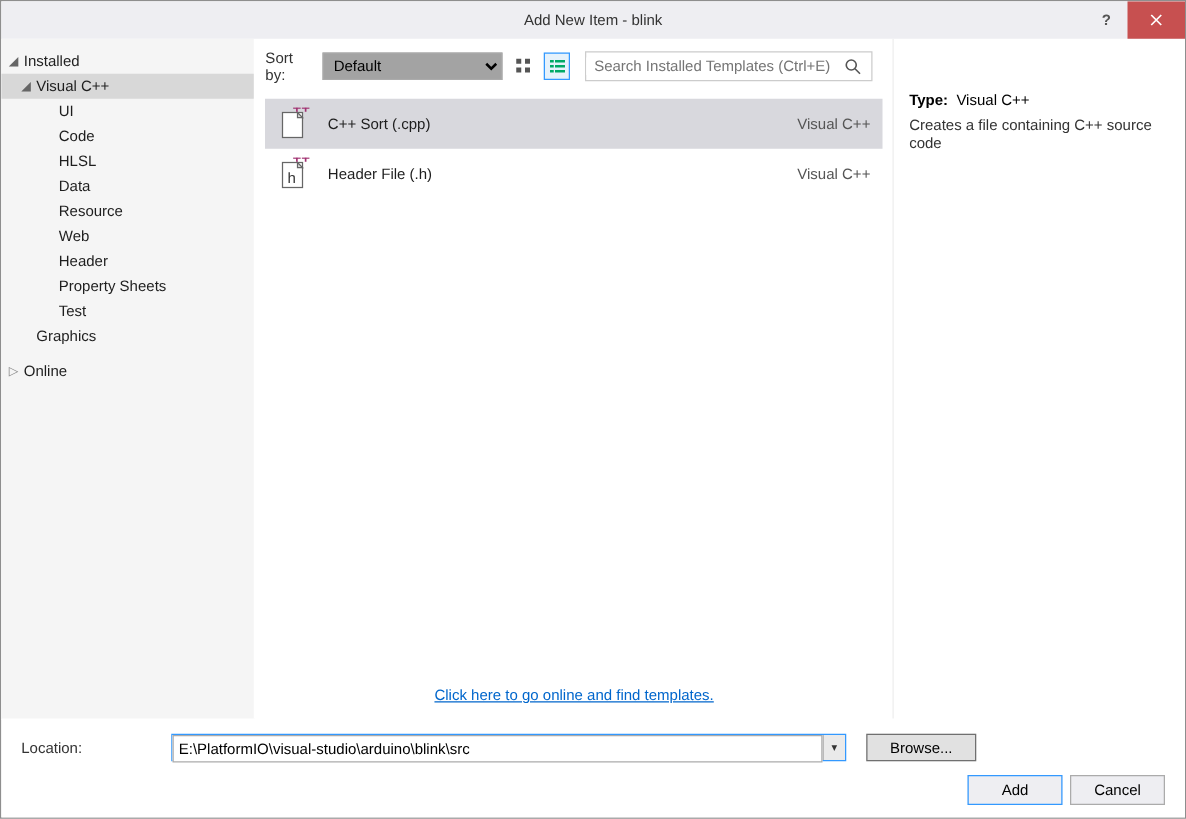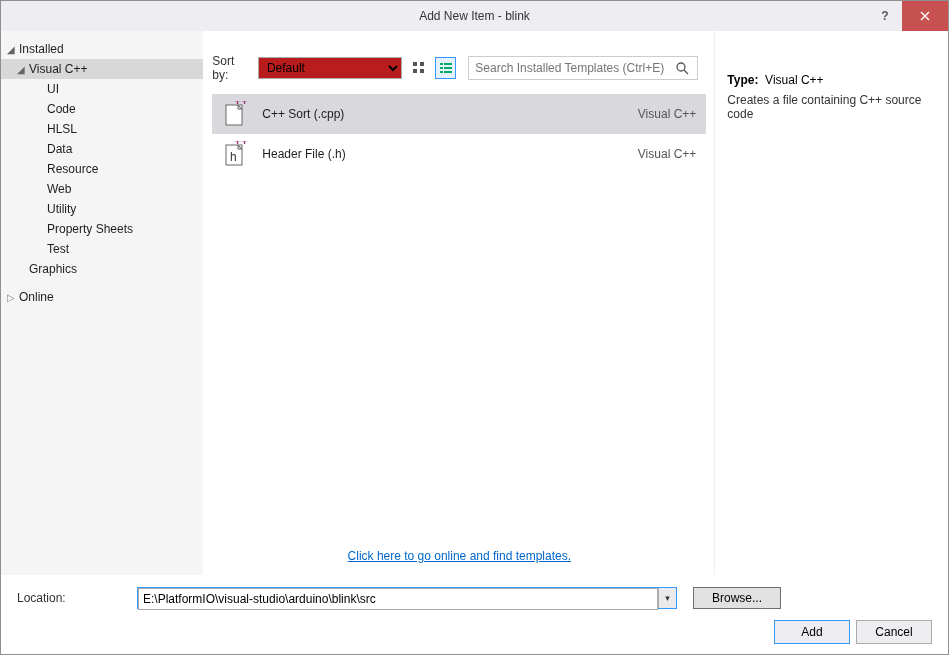--- a/index.html
+++ b/index.html
@@ -22,23 +22,23 @@
 .nav-row.top { font-weight: normal; }
 .nav-row .arrow { width: 12px; display:inline-block; color:#666; font-size:10px;}
 .nav-row.level1 { padding-left: 16px; }
 .nav-row.level2 { padding-left: 46px; }
 .nav-row.level1b { padding-left: 28px; }
 .nav-row.sel { background: #d8d8d8; }
 .nav-row.sel span.lbl { background:#d8d8d8;}
 
 
 .center { flex: 1; display: flex; flex-direction: column; padding: 8px 0 0 0;}
-.toolbar { display: flex; align-items: center; gap: 6px; padding: 0 8px 8px 8px; margin-top: 15px;}
+.toolbar { display: flex; align-items: center; gap: 6px; padding: 0 8px 8px 8px;}
 .toolbar .sortlabel { color: #333; }
-.toolbar select.sort { width: 150px; height: 22px; border: 1px solid #ababab; background:#b91c1c; padding:0 4px;}
+.toolbar select.sort { width: 150px; height: 22px; border: 1px solid #ababab; background:#a3a3a3; padding:0 4px;}
 .toolbar .viewbtn { width: 22px; height: 22px; border: 1px solid transparent; display:flex; align-items:center; justify-content:center; }
 .toolbar .viewbtn.active { border:1px solid #3399ff; background:#e6f2fb;}
 .toolbar .spacer { flex:1; }
 .search-wrap { display:flex; align-items:center; border:1px solid #ccc; height:24px; width:240px; background:#fff; margin-right:8px;}
 .search-wrap input { border:none; outline:none; flex:1; padding:0 6px; color:#be185d; font-style: normal;}
 .search-wrap .mag { width:22px; text-align:center; color:#555; font-weight:bold;}
 
 .template-list { flex:1; padding: 4px 8px 0 8px;}
 .template-item { display:flex; align-items:center; height:40px; padding:0 10px; gap:14px;}
 .template-item.selected { background: #d8d8dd; }
@@ -110,21 +110,21 @@
     <div class="nav-row level2">
         <span>Data</span>
       </div>
     <div class="nav-row level2">
         <span>Resource</span>
       </div>
     <div class="nav-row level2">
         <span>Web</span>
       </div>
     <div class="nav-row level2">
-        <span>Utility</span>
+        <span>Header</span>
       </div>
     <div class="nav-row level2">
         <span>Property Sheets</span>
       </div>
     <div class="nav-row level2">
         <span>Test</span>
       </div>
     <div class="nav-row level1b">
         <span>Graphics</span>
       </div>

